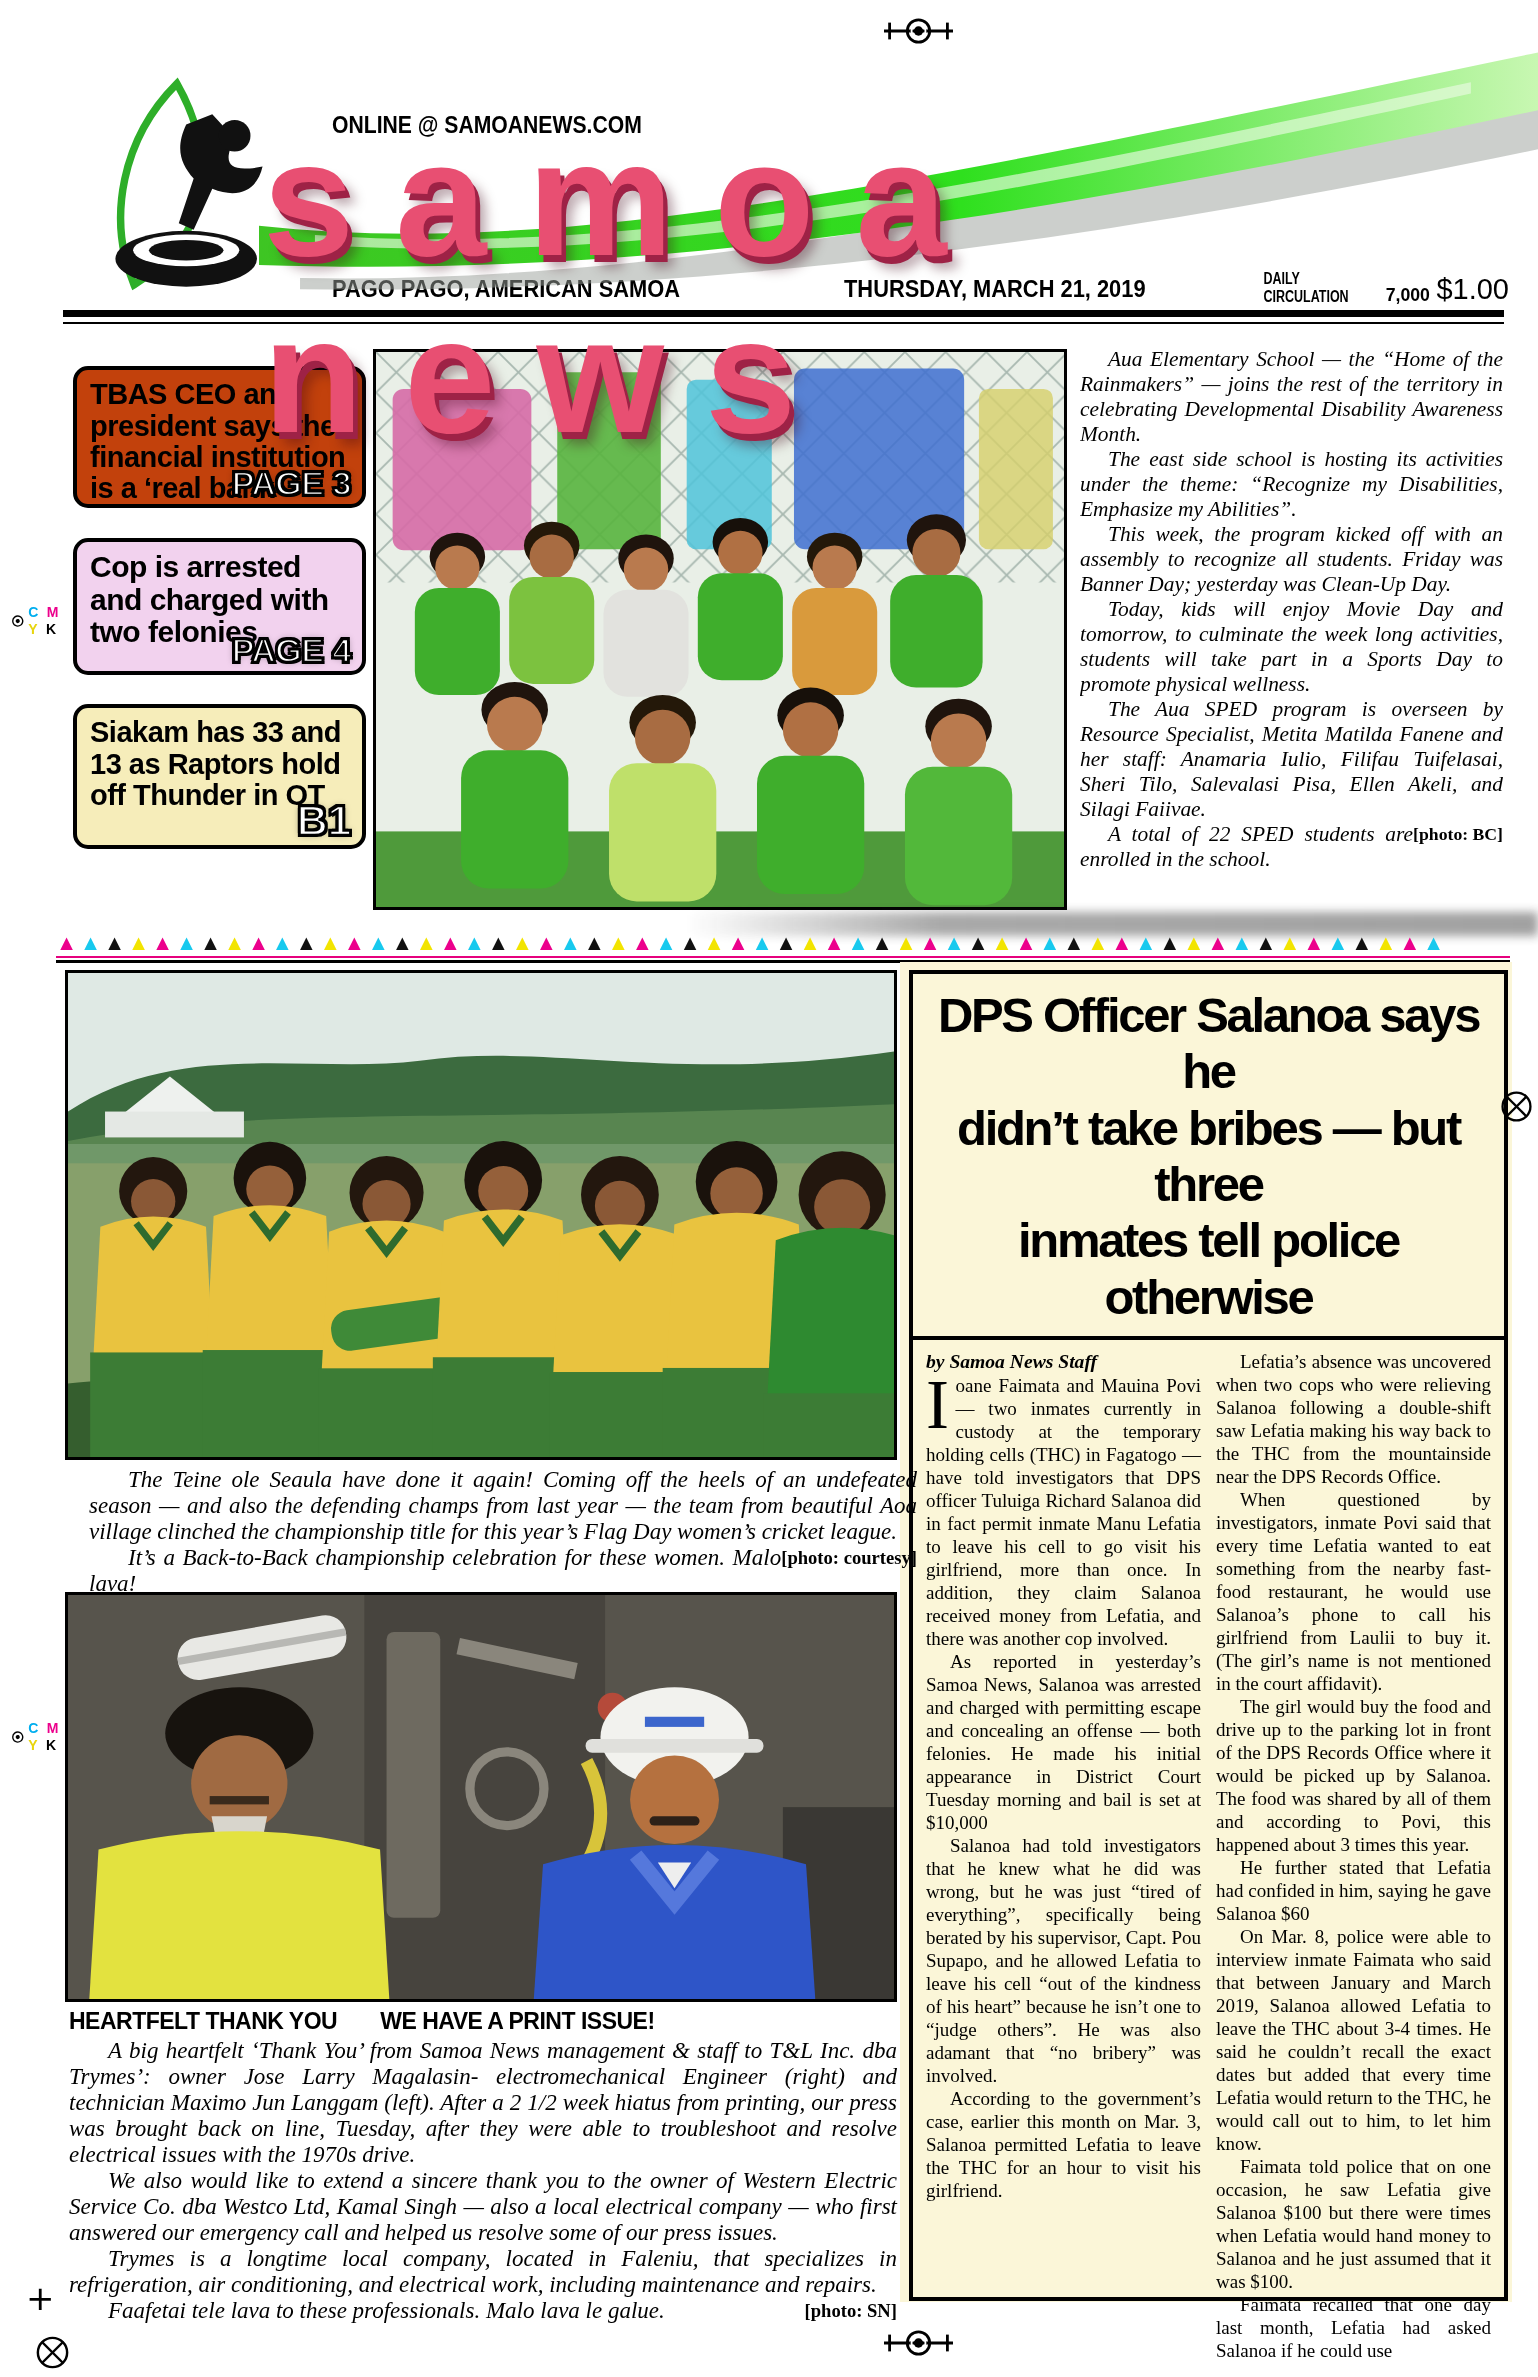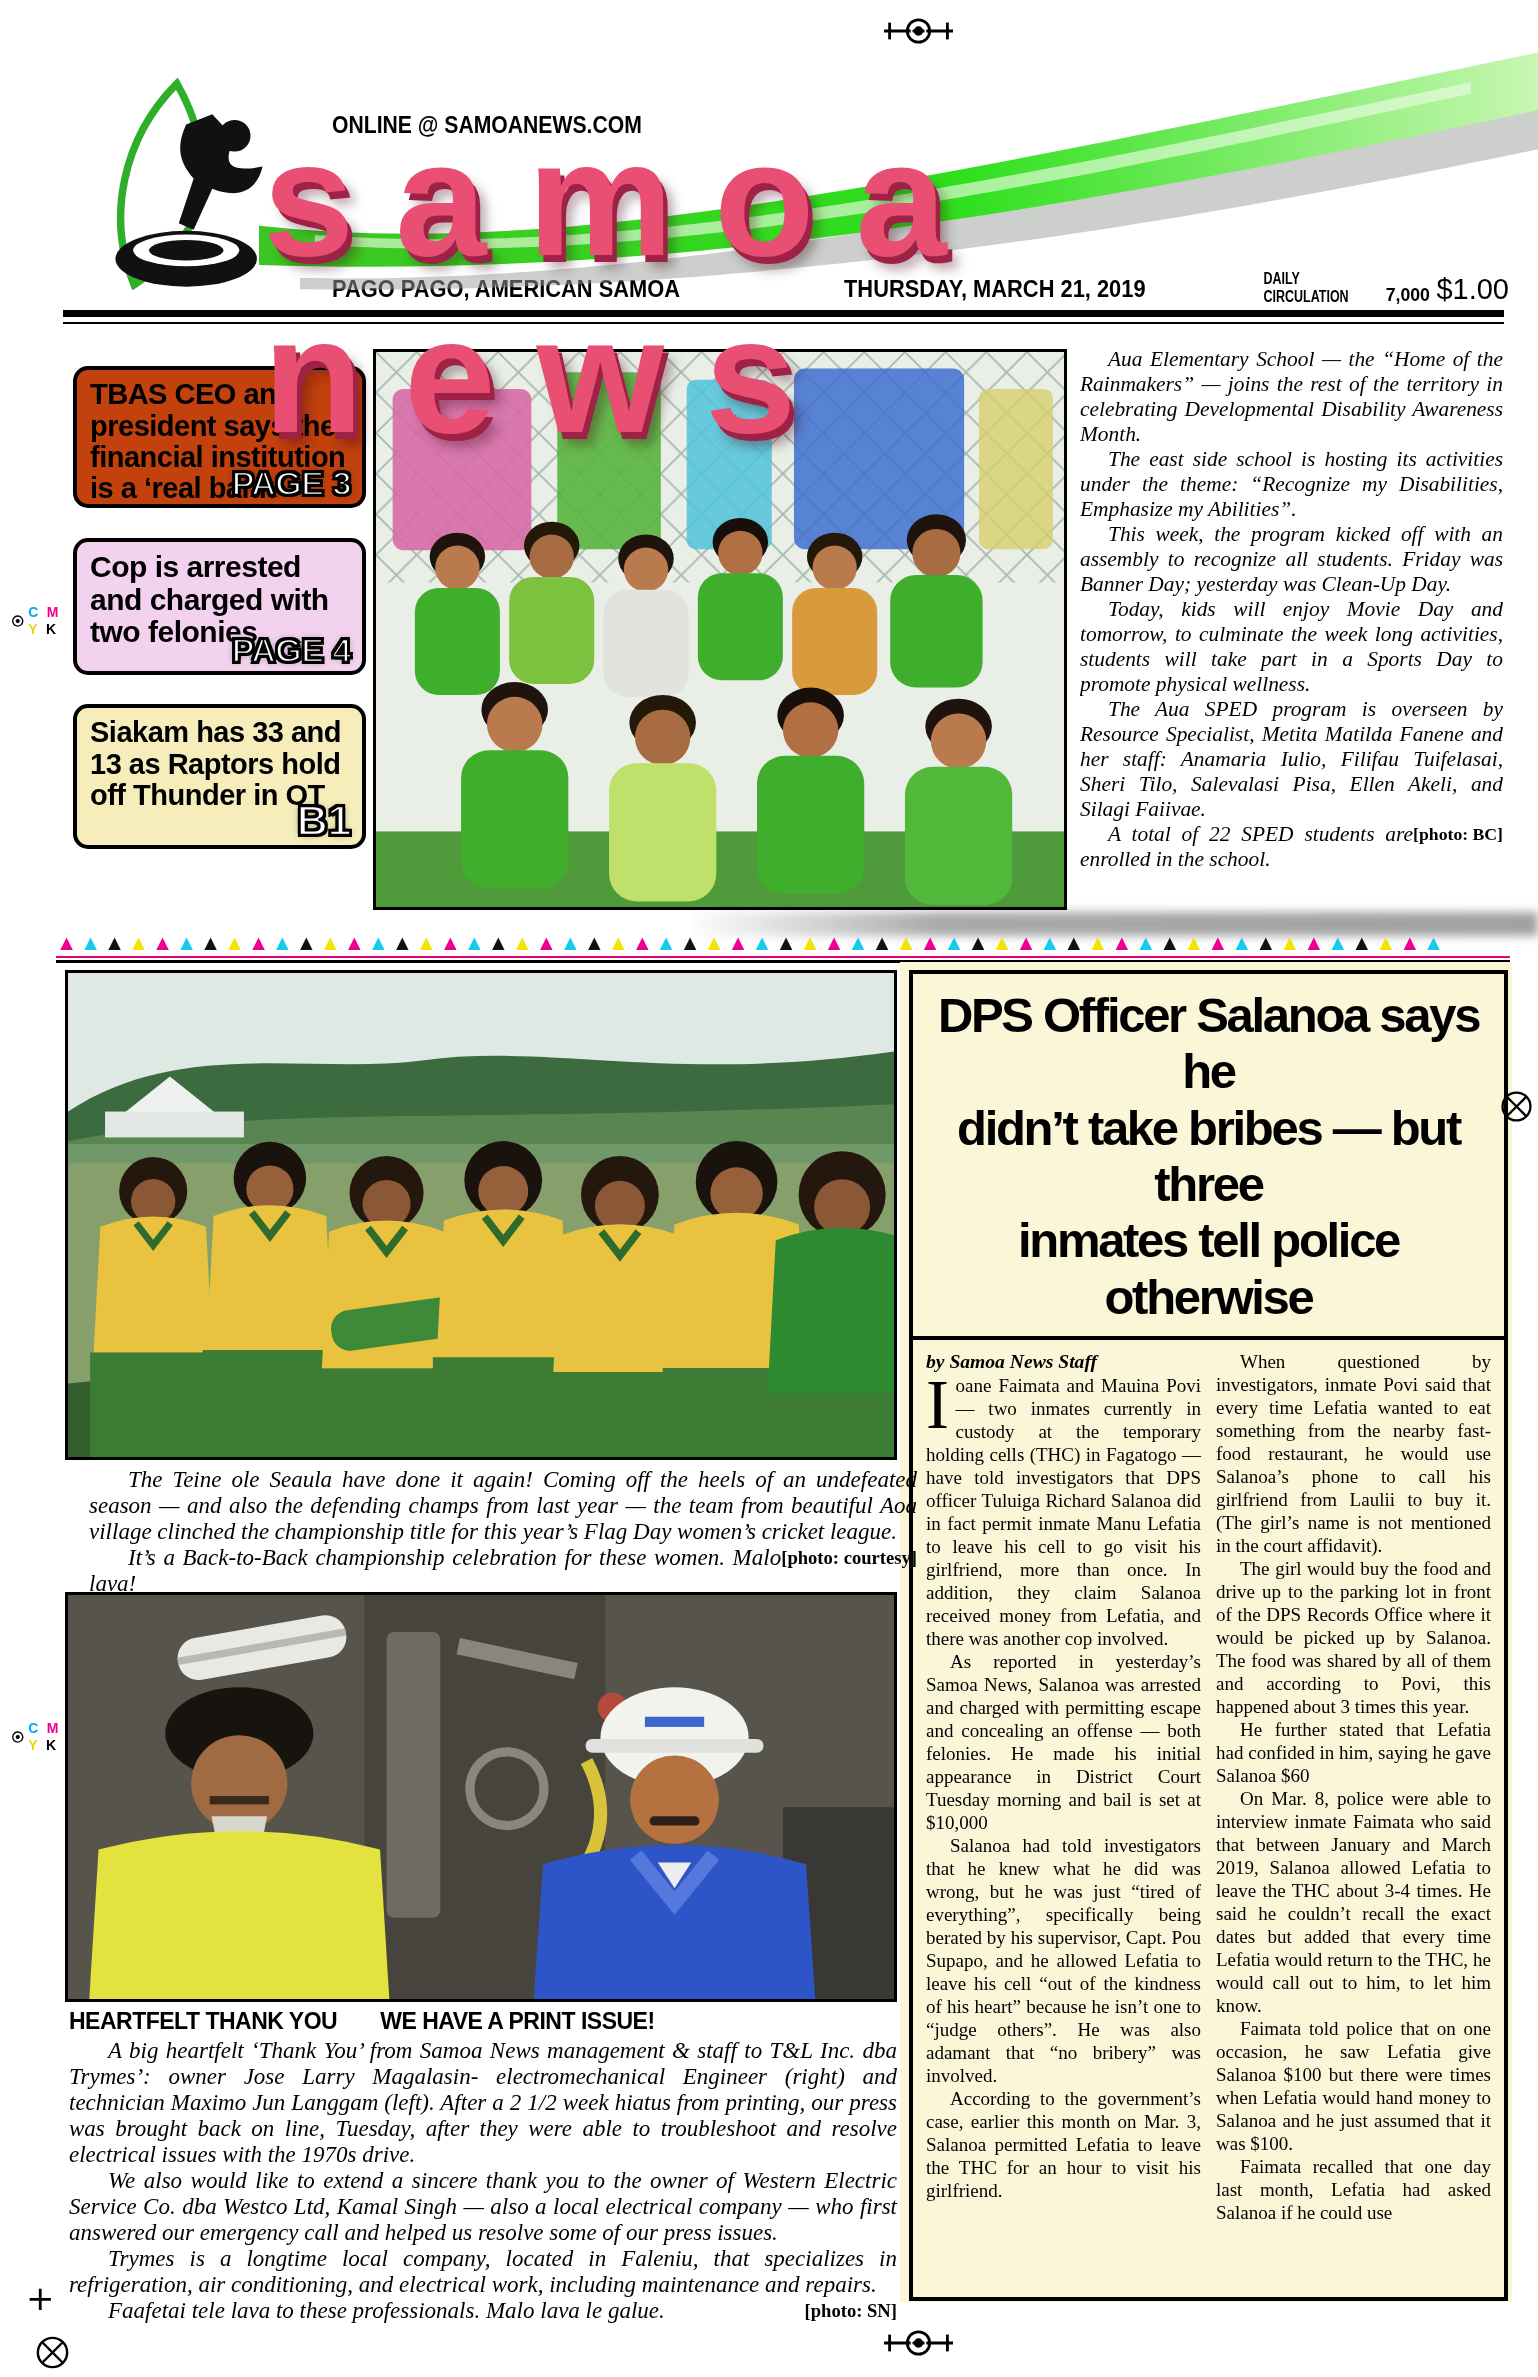--- a/index.html
+++ b/index.html
@@ -265,20 +265,21 @@
     </div>
     <div class="dps-body">
       <div class="dps-col">
         <p class="byline">by Samoa News Staff</p>
         <p class="dropcap">Ioane Faimata and Mauina Povi — two inmates currently in custody at the temporary holding cells (THC) in Fagatogo — have told investigators that DPS officer Tuluiga Richard Salanoa did in fact permit inmate Manu Lefatia to leave his cell to go visit his girlfriend, more than once. In addition, they claim Salanoa received money from Lefatia, and there was another cop involved.</p>
         <p>As reported in yesterday’s Samoa News, Salanoa was arrested and charged with permitting escape and concealing an offense — both felonies. He made his initial appearance in District Court Tuesday morning and bail is set at $10,000</p>
         <p>Salanoa had told investigators that he knew what he did was wrong, but he was just “tired of everything”, specifically being berated by his supervisor, Capt. Pou Supapo, and he allowed Lefatia to leave his cell “out of the kindness of his heart” because he isn’t one to “judge others”. He was also adamant that “no bribery” was involved.</p>
         <p>According to the government’s case, earlier this month on Mar. 3, Salanoa permitted Lefatia to leave the THC for an hour to visit his girlfriend.</p>
       </div>
       <div class="dps-col">
+        <p>Lefatia’s absence was uncovered when two cops who were relieving Salanoa following a double-shift saw Lefatia making his way back to the THC from the mountainside near the DPS Records Office.</p>
         <p>When questioned by investigators, inmate Povi said that every time Lefatia wanted to eat something from the nearby fast-food restaurant, he would use Salanoa’s phone to call his girlfriend from Laulii to buy it. (The girl’s name is not mentioned in the court affidavit).</p>
         <p>The girl would buy the food and drive up to the parking lot in front of the DPS Records Office where it would be picked up by Salanoa. The food was shared by all of them and according to Povi, this happened about 3 times this year.</p>
         <p>He further stated that Lefatia had confided in him, saying he gave Salanoa $60</p>
         <p>On Mar. 8, police were able to interview inmate Faimata who said that between January and March 2019, Salanoa allowed Lefatia to leave the THC about 3-4 times. He said he couldn’t recall the exact dates but added that every time Lefatia would return to the THC, he would call out to him, to let him know.</p>
         <p>Faimata told police that on one occasion, he saw Lefatia give Salanoa $100 but there were times when Lefatia would hand money to Salanoa and he just assumed that it was $100.</p>
         <p>Faimata recalled that one day last month, Lefatia had asked Salanoa if he could use</p>
 
       </div>
     </div>
   </div>

